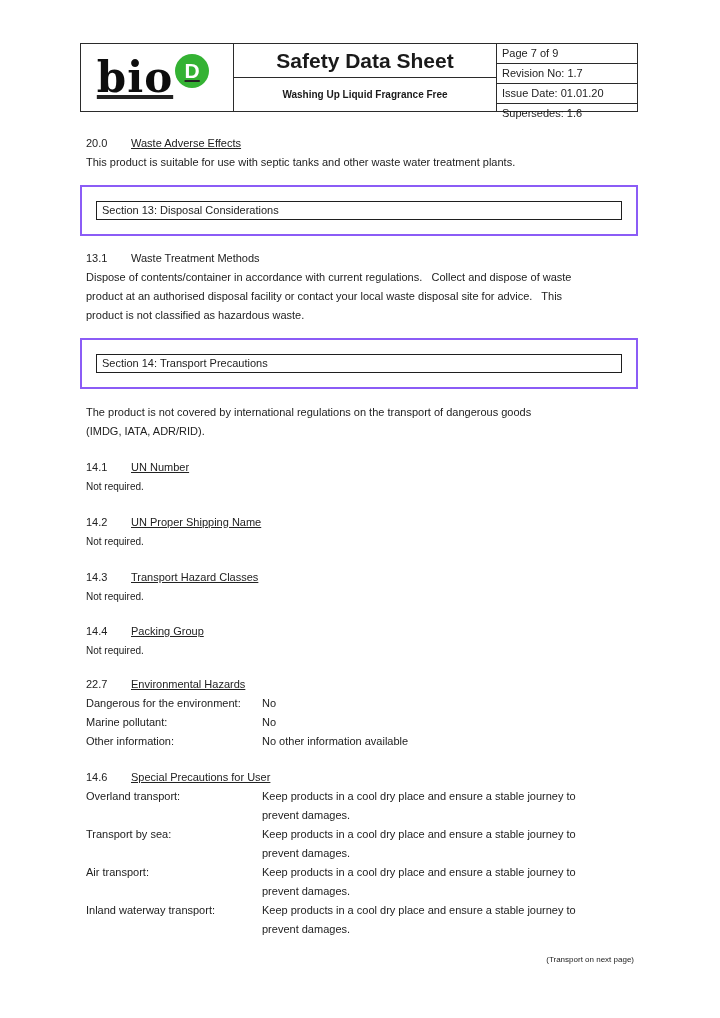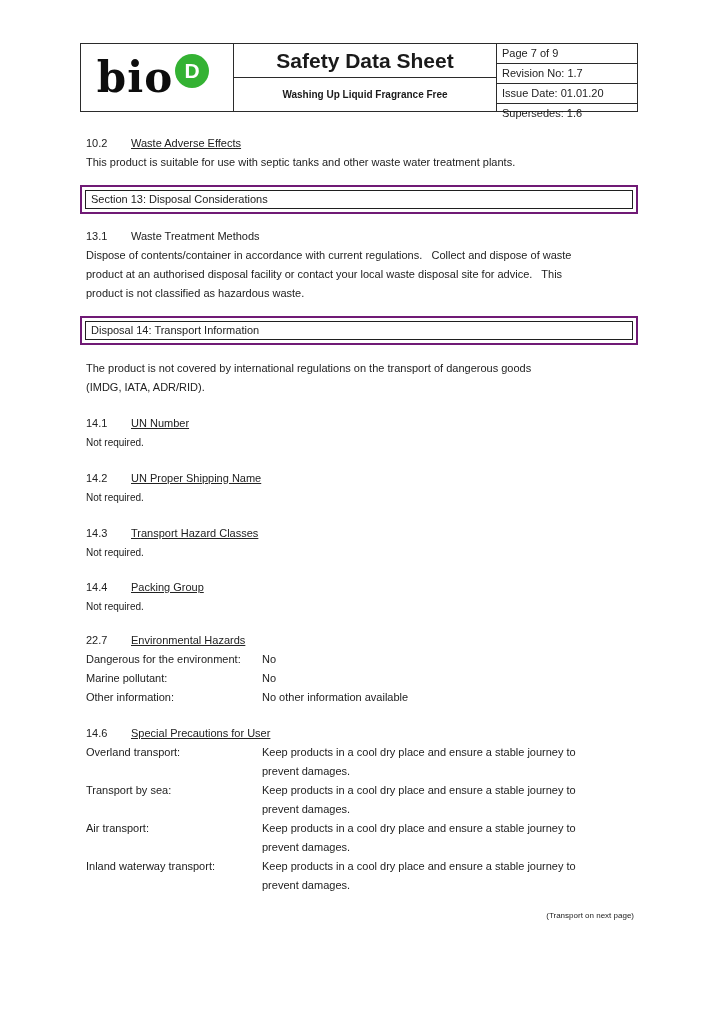--- a/index.html
+++ b/index.html
@@ -21,21 +21,21 @@
     left: 80px; top: 43px;
     width: 558px; height: 69px;
     box-sizing: border-box;
     border: 1.5px solid #2b2b2b;
     display: flex;
     background: #ffffff;
   }
   .hdr-logo-cell {
     width: 144px;
     box-sizing: border-box;
-    display: flex; align-items: center; justify-content: center;
+    display: flex; align-items: center; justify-content: center; text-decoration: underline;
   }
   .logo { display: flex; align-items: flex-start; }
   .logo-text {
     font-family: "DejaVu Serif", serif;
     font-weight: bold;
     font-size: 42px;
     line-height: 56px;
     letter-spacing: 1px;
     color: #0d0d0d;
   }
@@ -90,22 +90,22 @@
   .subhead .subtitle { text-decoration: underline; }
   .subhead .subtitle.nounderline { text-decoration: none; }
 
   .para { white-space: pre-wrap; }
   .small { font-size: 10px; }
 
   .banner {
     margin-left: -6px;
     width: 558px;
     box-sizing: border-box;
-    border: 2px solid #701a75;
-    padding: 3px;
+    border: 2px solid #8b5cf6;
+    padding: 14px;
     background: #ffffff;
   }
   .banner-inner {
     border: 1px solid #1f1f1f;
     padding: 0 0 0 5px;
     line-height: 17px;
   }
 
   .field-row { display: flex; }
   .field-label { width: 176px; flex: none; }
@@ -147,39 +147,39 @@
       <div class="info-row">Page 7 of 9</div>
       <div class="info-row">Revision No: 1.7</div>
       <div class="info-row">Issue Date: 01.01.20</div>
       <div class="info-row">Supersedes: 1.6</div>
     </div>
   </div>
 
   <div class="content">
 
     <div class="subhead">
-      <span class="num">10.2</span>
+      <span class="num">20.0</span>
       <span class="subtitle">Waste Adverse Effects</span>
     </div>
     <div class="para">This product is suitable for use with septic tanks and other waste water treatment plants.</div>
 
     <div class="banner mt13">
       <div class="banner-inner">Section 13: Disposal Considerations</div>
     </div>
 
     <div class="subhead mt13">
       <span class="num">13.1</span>
       <span class="subtitle nounderline">Waste Treatment Methods</span>
     </div>
     <div class="para">Dispose of contents/container in accordance with current regulations.   Collect and dispose of waste
 product at an authorised disposal facility or contact your local waste disposal site for advice.   This
 product is not classified as hazardous waste.</div>
 
     <div class="banner mt13">
-      <div class="banner-inner">Disposal 14: Transport Information</div>
+      <div class="banner-inner">Section 14: Transport Precautions</div>
     </div>
 
     <div class="para mt14">The product is not covered by international regulations on the transport of dangerous goods
 (IMDG, IATA, ADR/RID).</div>
 
     <div class="subhead mt17">
       <span class="num">14.1</span>
       <span class="subtitle">UN Number</span>
     </div>
     <div class="para small">Not required.</div>

